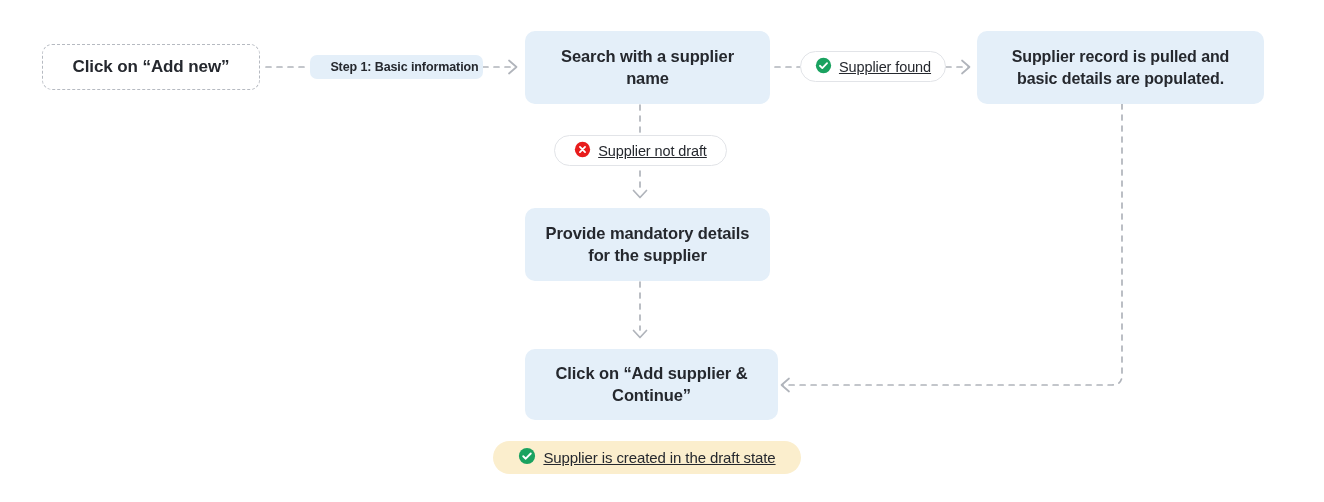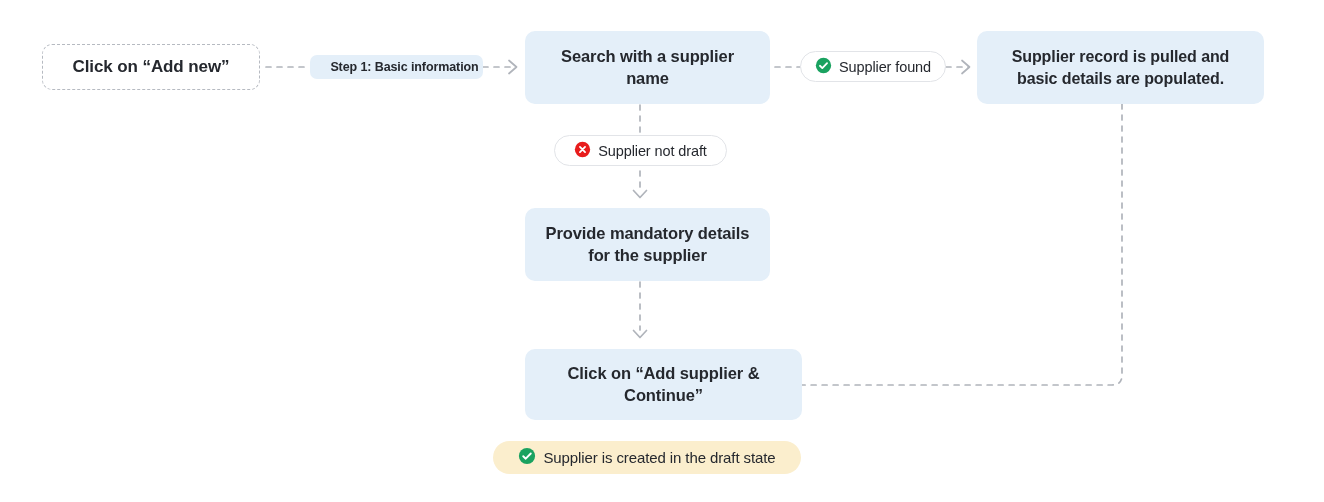--- a/index.html
+++ b/index.html
@@ -84,20 +84,21 @@
     box-sizing: border-box;
     border-radius: 999px;
     display: flex;
     align-items: center;
     justify-content: center;
     gap: 7px;
     white-space: nowrap;
     color: #25282e;
     font-size: 14.5px;
     letter-spacing: -0.1px;
+    text-decoration: underline;
   }
   .pill-status.outline {
     background: #ffffff;
     border: 1.3px solid #e2e4e8;
   }
   .pill-status.cream {
     background: #fbeecd;
     border: none;
     font-size: 15px;
   }
@@ -172,21 +173,21 @@
         <path d="M7 7 L13 13 M13 7 L7 13" fill="none" stroke="#ffffff" stroke-width="2.1" stroke-linecap="round"></path>
       </svg>
     </span>
     <span class="pill-label">Supplier not draft</span>
   </div>
 
   <div class="node-box" style="left:525px; top:208px; width:245px; height:73px; font-size:16.5px;">
     <span>Provide mandatory details for the supplier</span>
   </div>
 
-  <div class="node-box" style="left:525px; top:349px; width:277px; height:71px; font-size:16.5px;">
+  <div class="node-box" style="left:525px; top:349px; width:253px; height:71px; font-size:16.5px;">
     <span>Click on “Add supplier &amp; Continue”</span>
   </div>
 
   <div class="pill-status cream" style="left:493px; top:441px; width:308px; height:33px;">
     <span class="badge-icon">
       <svg width="18" height="18" viewBox="0 0 20 20" xmlns="http://www.w3.org/2000/svg">
         <circle cx="10" cy="10" r="9" fill="#1aa260"></circle>
         <path d="M5.8 10.3 L8.6 13 L14.2 7.2" fill="none" stroke="#ffffff" stroke-width="2.1" stroke-linecap="round" stroke-linejoin="round"></path>
       </svg>
     </span>

